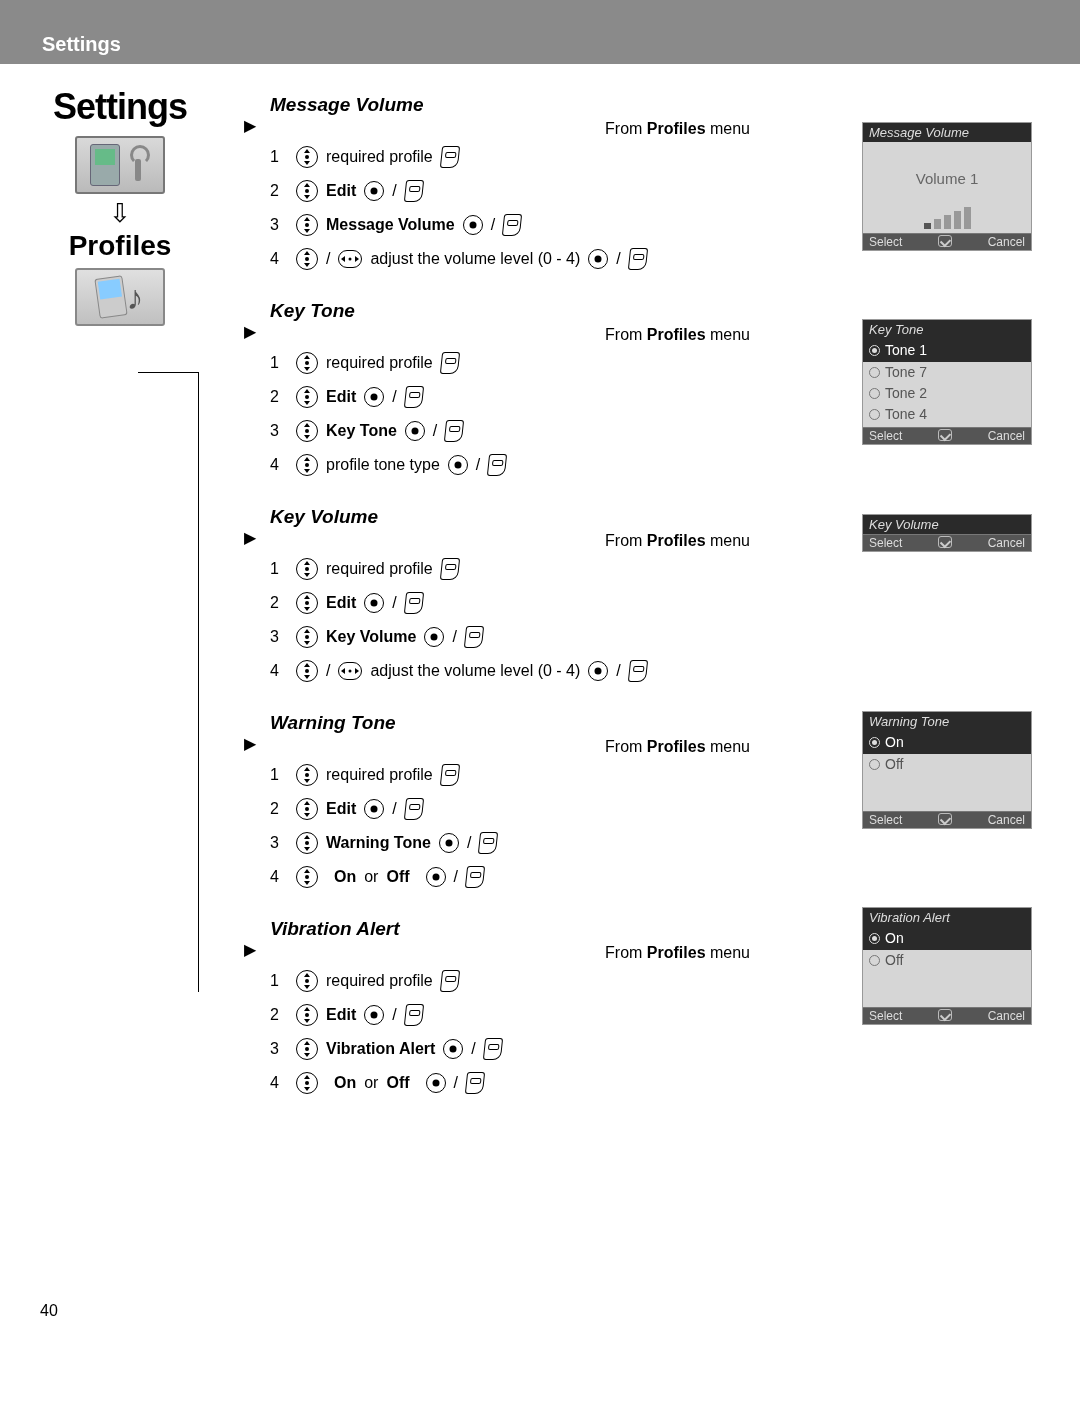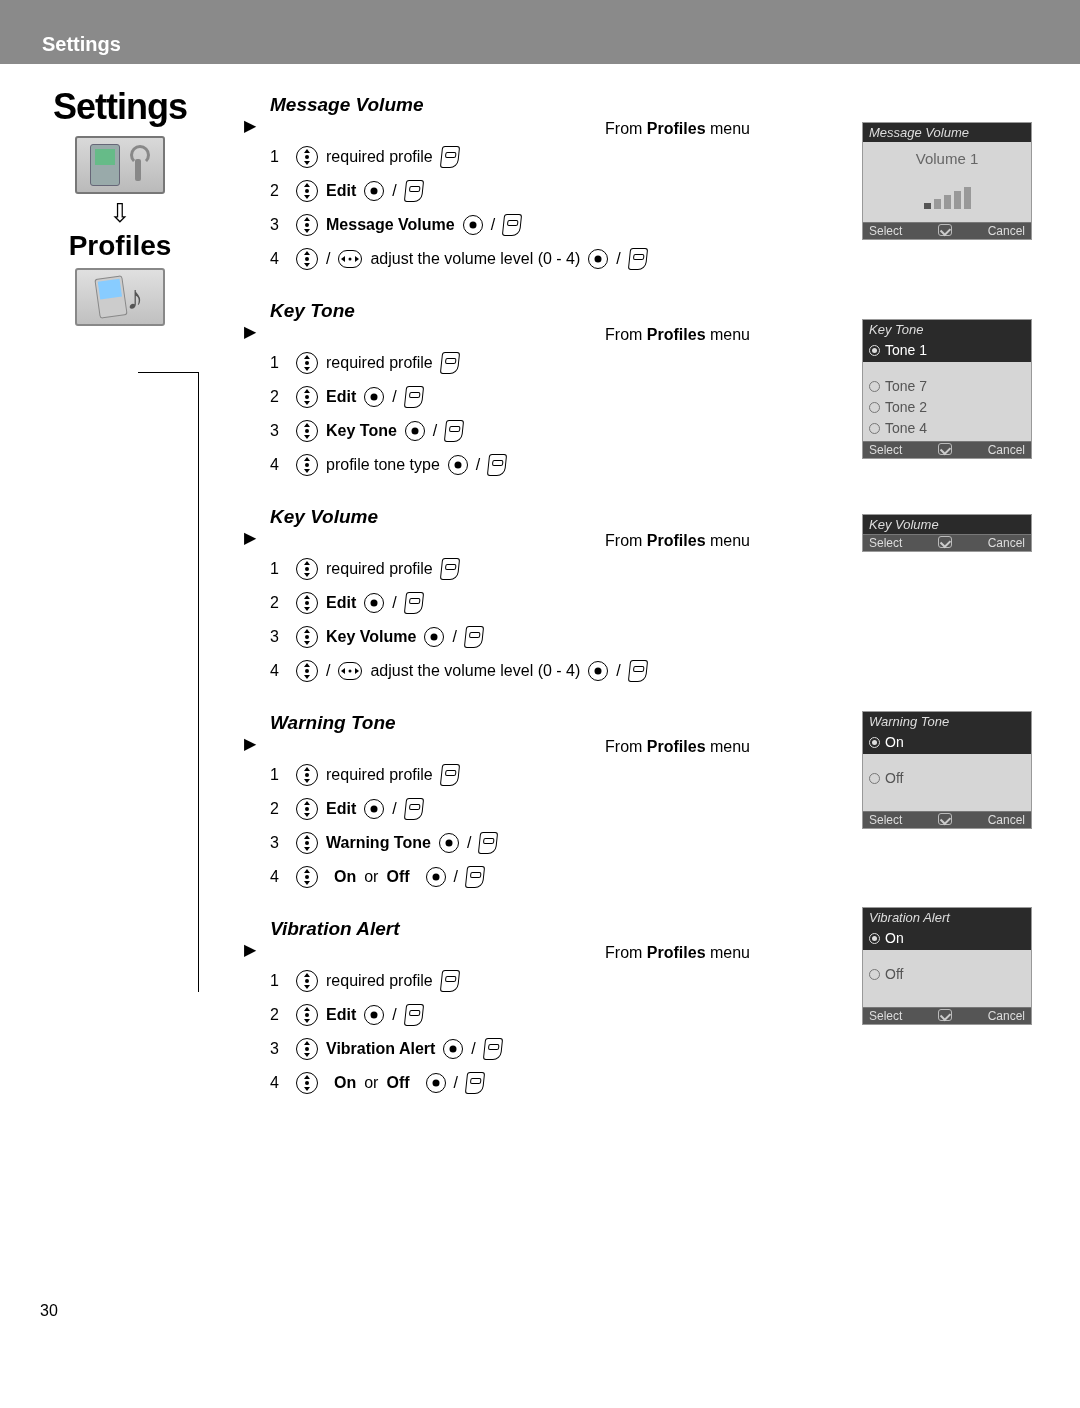--- a/index.html
+++ b/index.html
@@ -186,26 +186,26 @@
   .mock-foot {
     background: #555; color: #ddd;
     display: flex; justify-content: space-between;
     padding: 1px 6px; font-size: 12px;
     border-top:1px solid #777;
   }
   .mock-foot .mid-ok{
     width:14px;height:12px;border:1px solid #bbb;border-radius:3px;display:inline-block;position:relative;
   }
   .mock-foot .mid-ok::after{content:"";position:absolute;left:3px;top:1px;width:5px;height:7px;border-right:2px solid #ccc;border-bottom:2px solid #ccc;transform:rotate(45deg);}
-  .vol-label{ color:#666; font-size:15px; margin-bottom:12px; }
+  .vol-label{ color:#666; font-size:15px; margin-bottom:12px;margin-top:20px; }
   .bars{ display:flex; gap:3px; justify-content:center; align-items:flex-end; height:30px; }
   .bars span{ width:7px; background:#999; }
   .bars span.on{ background:#555; }
   .radio-row{ display:flex; align-items:center; gap:5px; color:#555; font-size:14px; line-height:1.5;}
-  .radio-row.sel{ color:#fff; background:#2a2a2a; margin:-2px -6px 14px -6px; padding:1px 6px;}
+  .radio-row.sel{ color:#fff; background:#2a2a2a; margin:-2px -6px 0 -6px; padding:1px 6px;}
   .radio-dot{ width:11px;height:11px;border:1.3px solid #777;border-radius:50%;display:inline-block;position:relative;}
   .radio-row.sel .radio-dot{border-color:#ddd;}
   .radio-dot.filled::after{content:"";position:absolute;top:2px;left:2px;width:5px;height:5px;background:#666;border-radius:50%;}
   .radio-row.sel .radio-dot.filled::after{background:#ddd;}
 
   .page-num{
     position:absolute; bottom:24px; left:40px; font-size:16px;
   }
 
   
@@ -574,14 +574,14 @@
           <span>Off</span>
         </div>
       </div>
     <div class="mock-foot">
       <span>Select</span>
       <span class="mid-ok"></span>
       <span>Cancel</span>
     </div>
   </div>
 
-  <div class="page-num">30</div>
+  <div class="page-num">40</div>
 </div>
 
 </body></html>

